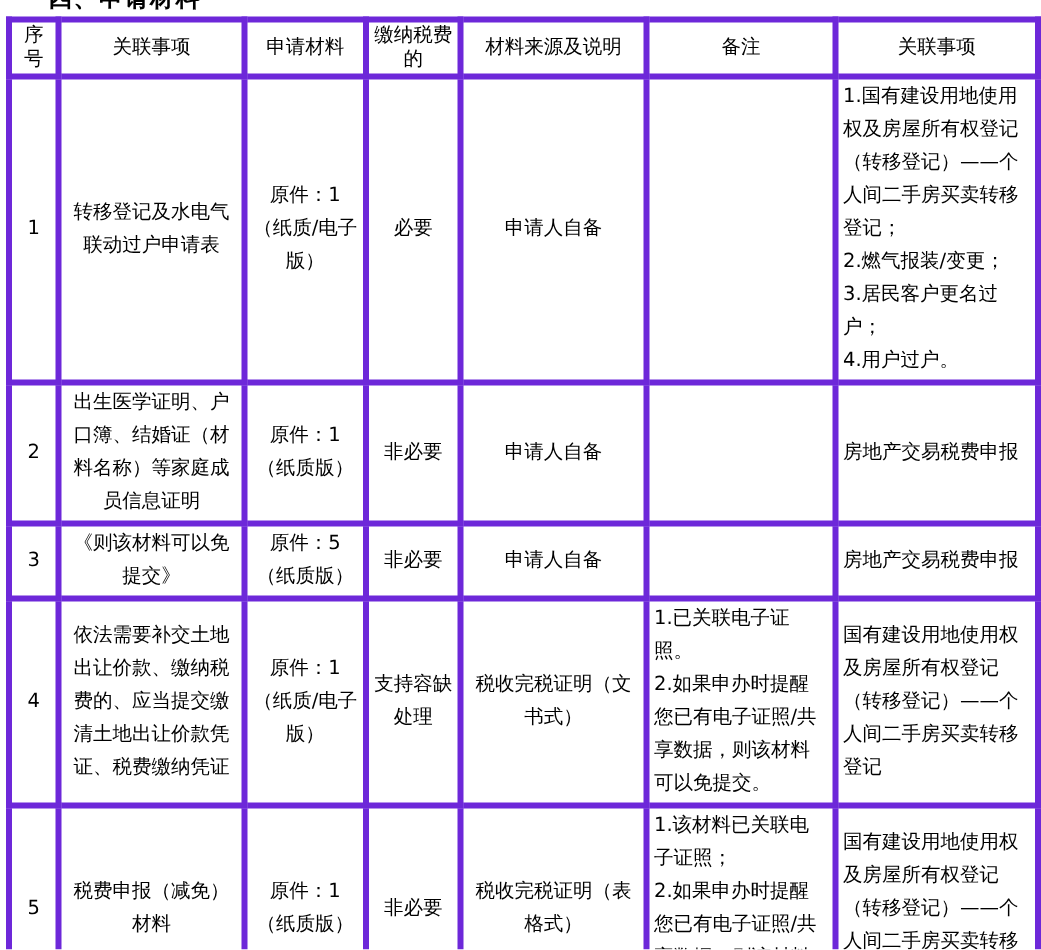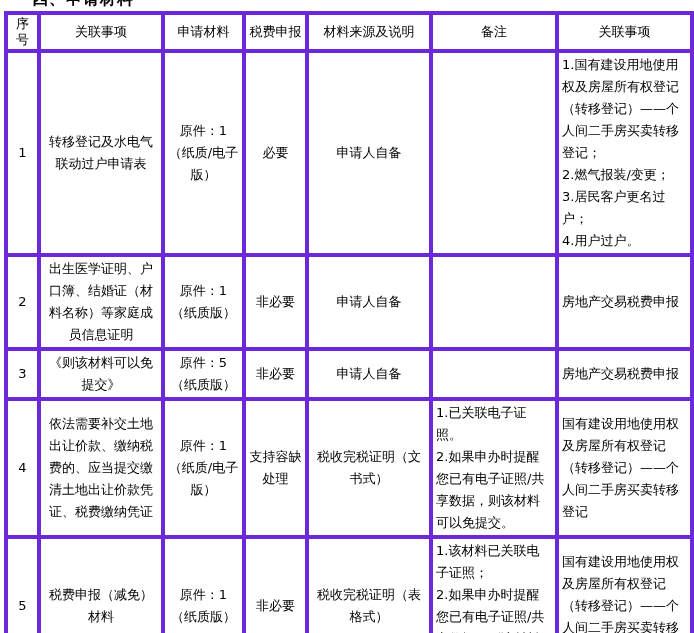--- a/index.html
+++ b/index.html
@@ -84,21 +84,21 @@
       <col style="width:63px">
       <col style="width:124px">
       <col style="width:126px">
       <col style="width:135px">
     </colgroup>
     <thead>
       <tr>
         <th>序号</th>
         <th>关联事项</th>
         <th>申请材料</th>
-        <th>税费申报</th>
+        <th>缴纳税费的</th>
         <th>材料来源及说明</th>
         <th>备注</th>
         <th>关联事项</th>
       </tr>
     </thead>
     <tbody>
       <tr class="r1">
         <td class="c-seq">1</td>
         <td class="c-name">转移登记及水电气联动过户申请表</td>
         <td class="c-form pre">原件：1

